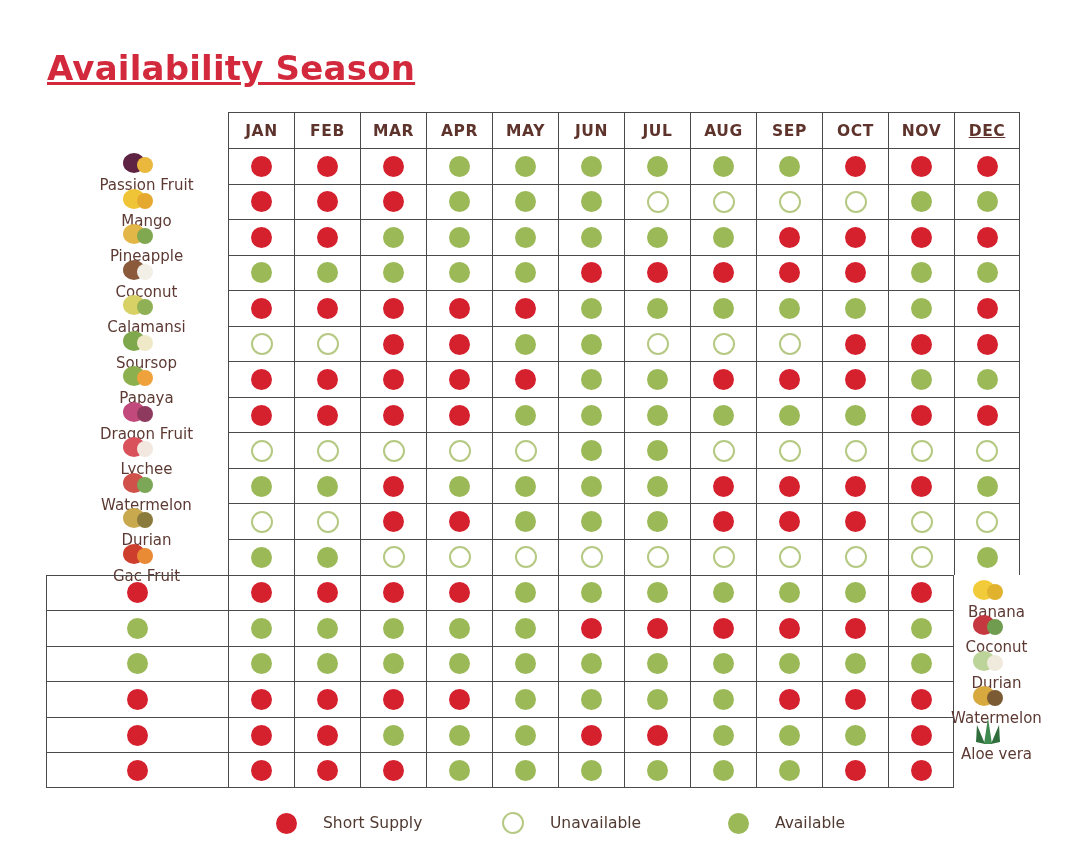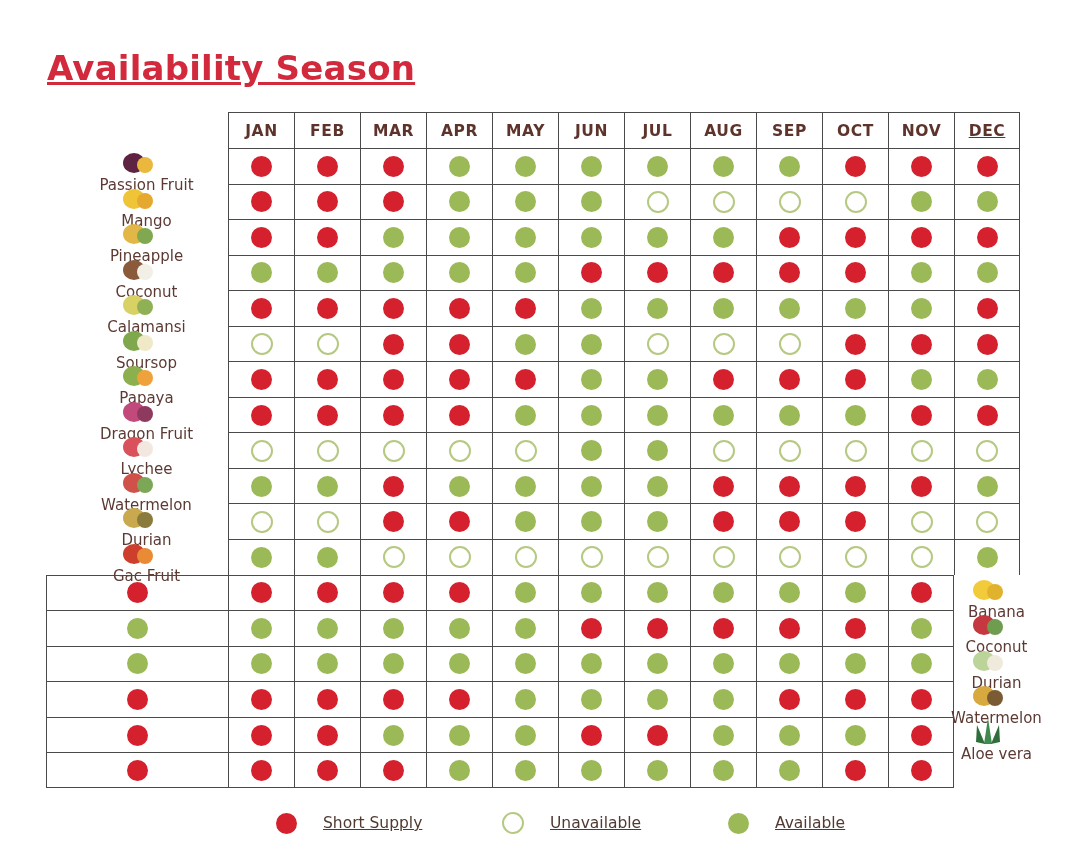--- a/index.html
+++ b/index.html
@@ -42,21 +42,21 @@
   .fruit-name{margin-left:17px;font-size:15px;color:var(--ltext);white-space:nowrap;}
   .dot{width:21px;height:21px;border-radius:50%;flex:0 0 auto;}
   .dot.S{background:var(--red);}
   .dot.A{background:var(--green);}
   .dot.U{background:#fff;border:2px solid var(--outline);width:22px;height:22px;}
   .legend{
     position:absolute;left:276px;top:812px;display:flex;
   }
   .legend-item{width:226px;display:flex;align-items:center;}
   .legend-item .dot{margin-right:26px;}
-  .legend-label{font-size:15.5px;color:var(--legtext);text-decoration:underline;}
+  .legend-label{font-size:15.5px;color:var(--legtext);}
 </style>
 </head>
 <body>
 
 <h1 class="title">Availability Season</h1>
 
 <div class="grid" id="grid">
     <div class="corner"></div>
     <div class="hcell">JAN</div>
     <div class="hcell">FEB</div>

